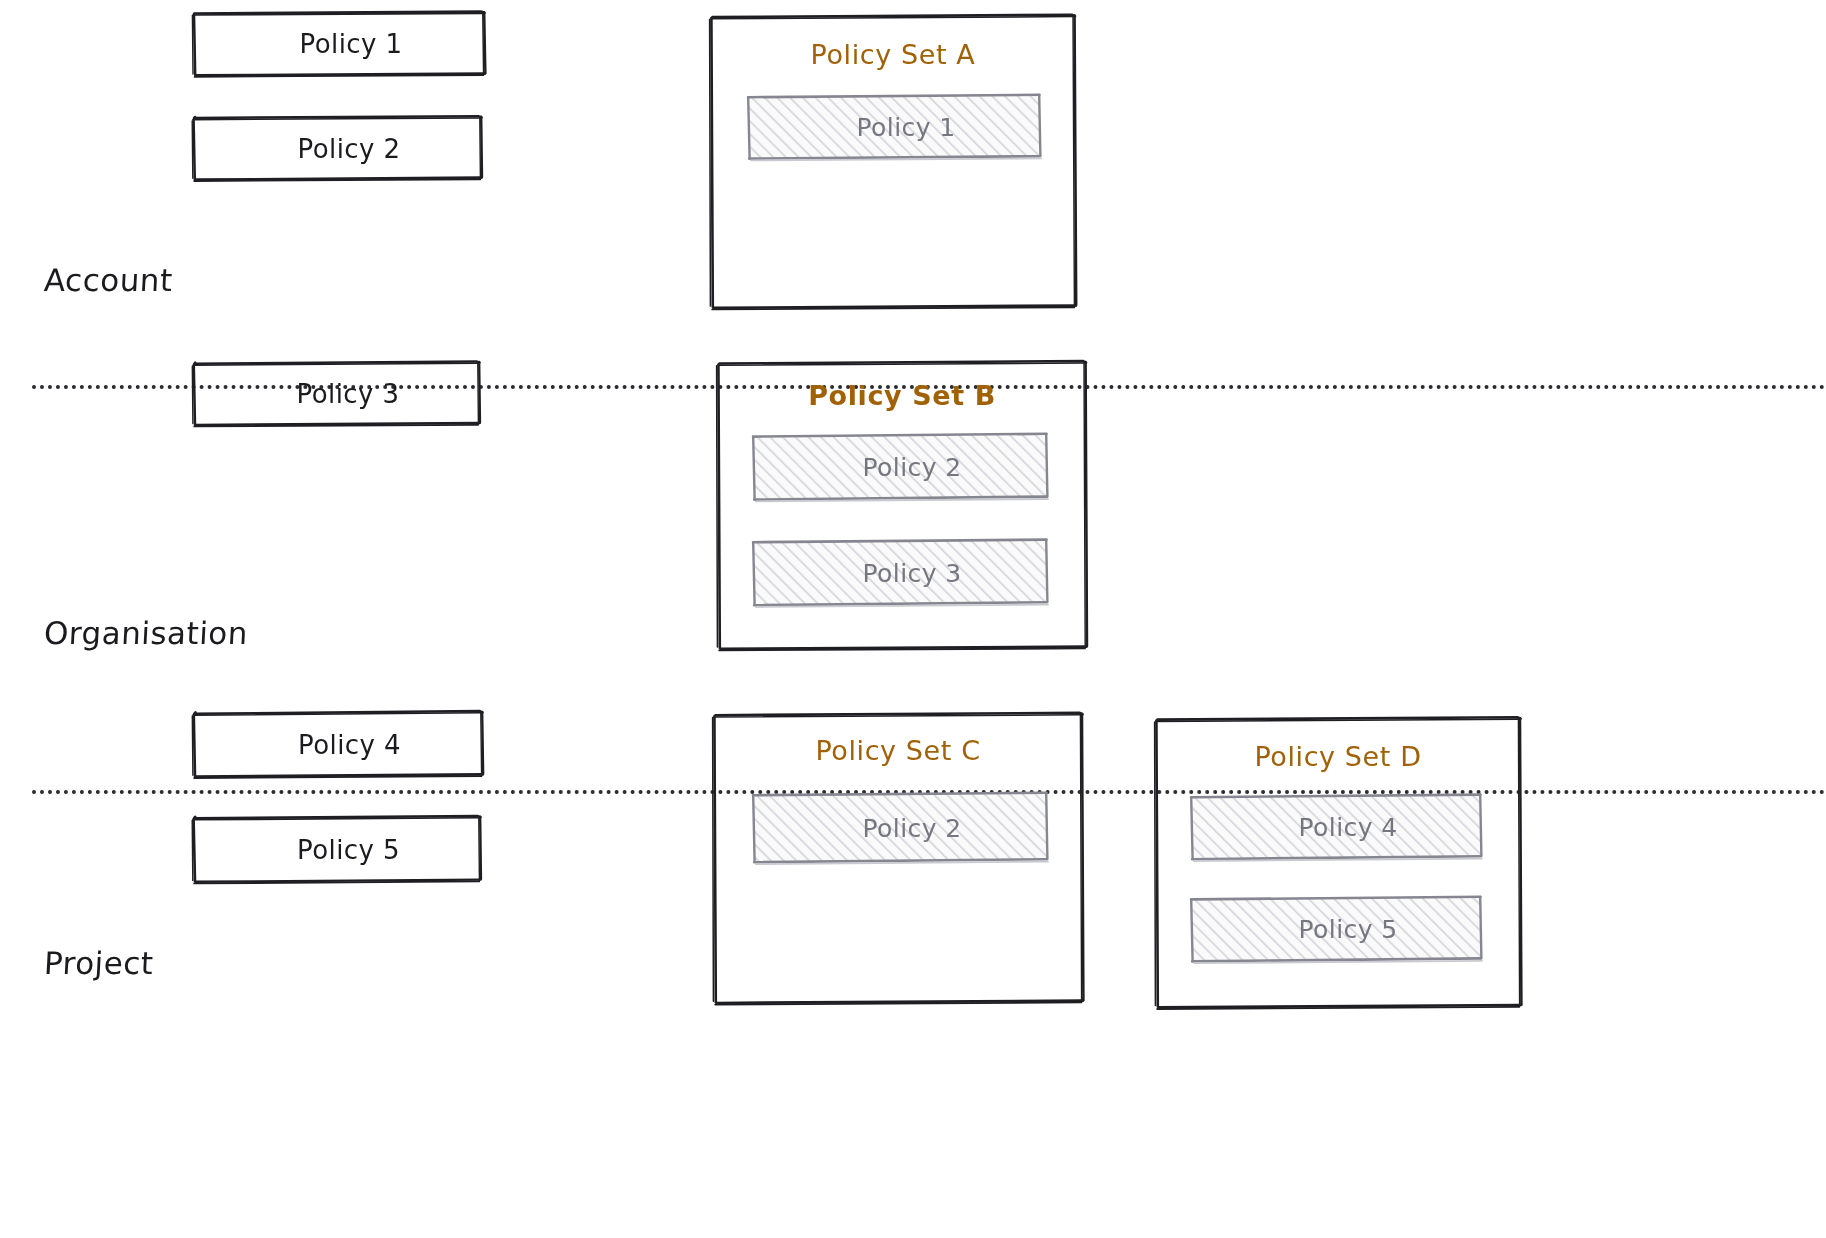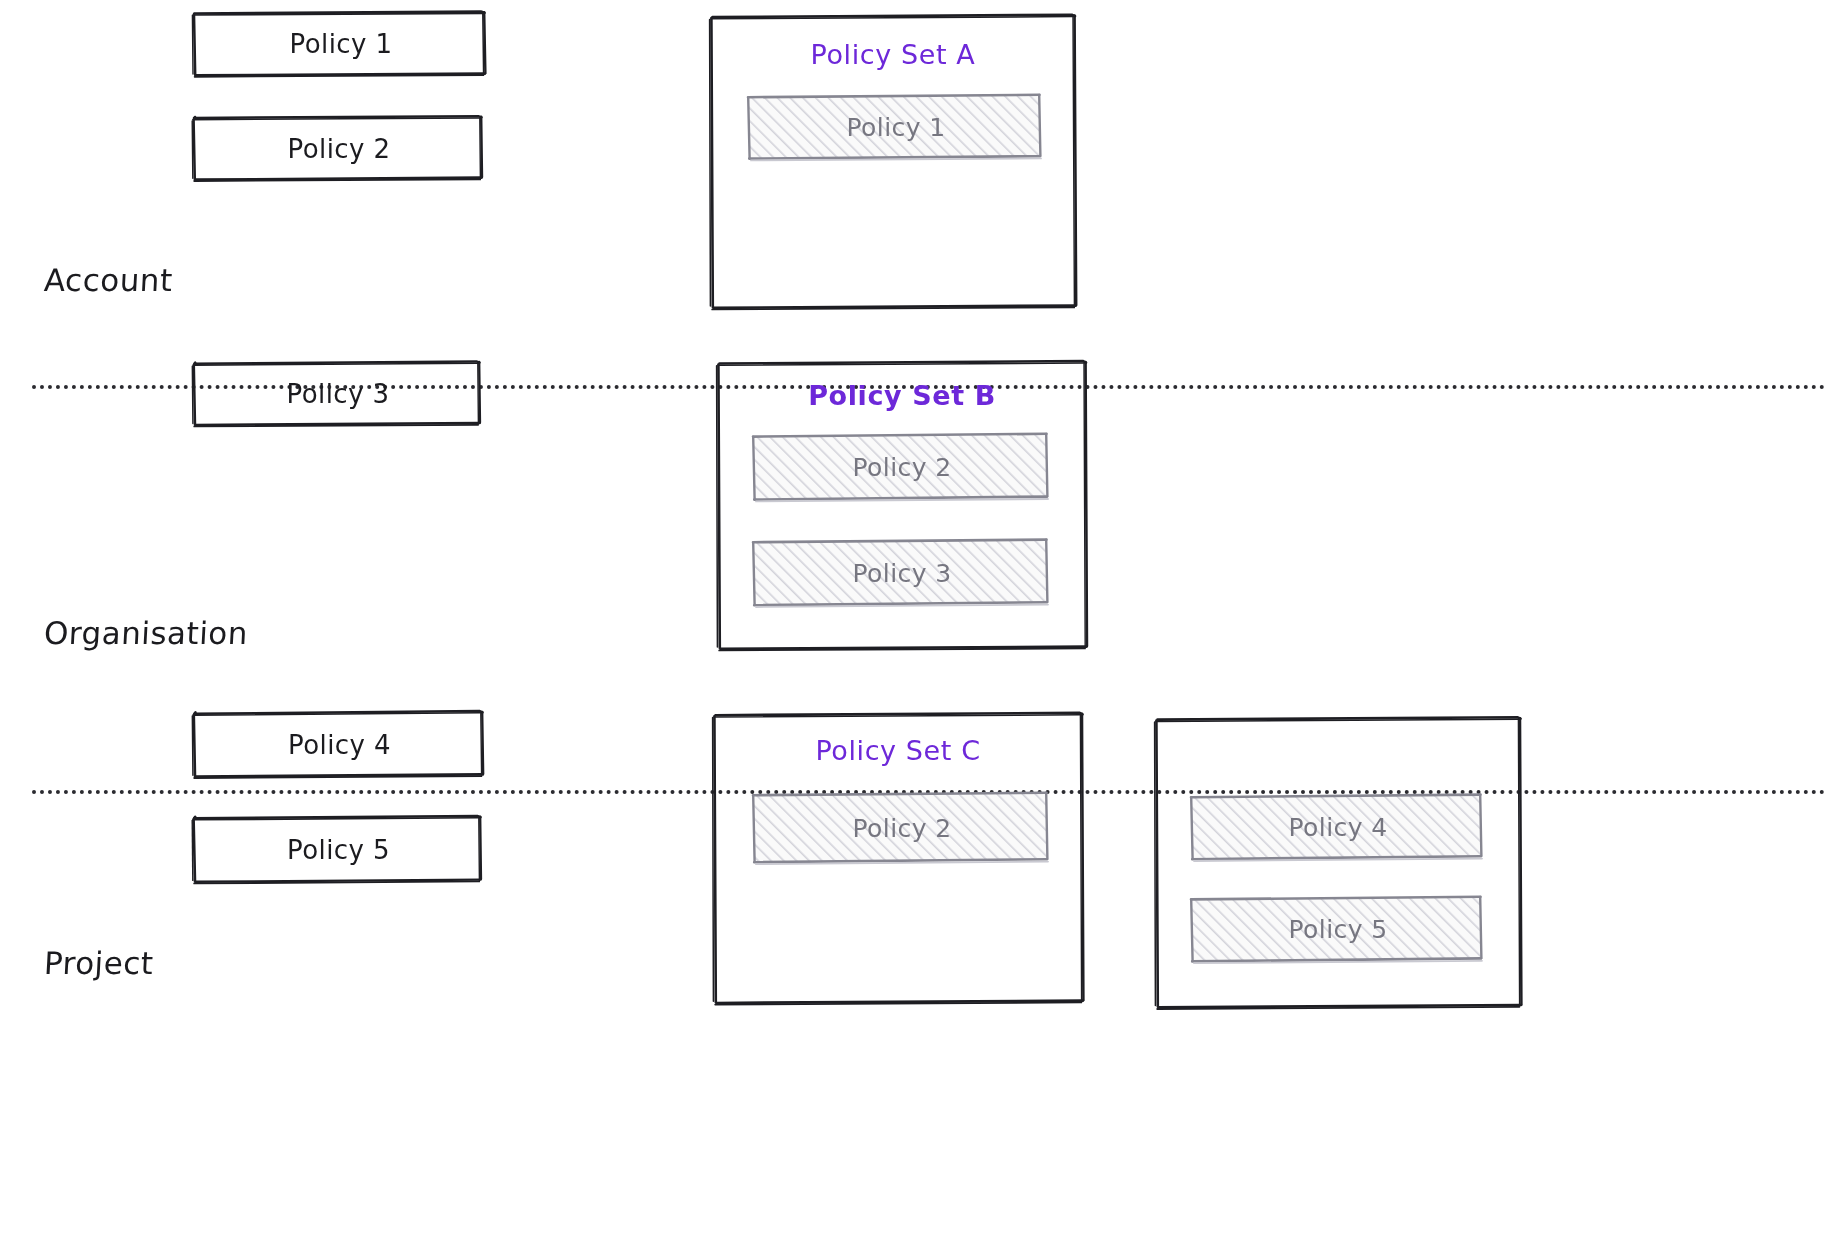--- a/index.html
+++ b/index.html
@@ -26,21 +26,21 @@
   }
   .sketch-rect > svg {
     position: absolute;
     left: 0; top: 0;
     width: 100%;
     height: 100%;
     overflow: visible;
   }
   .sketch-rect > .rect-label {
     position: absolute;
-    left: 2px;
+    left: 12px;
     width: 100%;
     text-align: center;
     pointer-events: none;
   }
 
   
   .band-label {
     position: absolute;
     font-family: "DejaVu Sans", sans-serif;
     font-size: 31px;
@@ -69,21 +69,21 @@
   }
 
   
   .set-box .set-title {
     position: absolute;
     left: 0;
     width: 100%;
     text-align: center;
     font-family: "DejaVu Sans", sans-serif;
     font-size: 27px;
-    color: #6d28d9;
+    color: #a16207;
     letter-spacing: 0.6px;
     pointer-events: none;
   }
 
   
   .chip .rect-label {
     font-family: "DejaVu Sans", sans-serif;
     font-size: 25px;
     color: #767680;
     letter-spacing: 0.4px;
@@ -283,20 +283,21 @@
     <svg viewBox="0 0 372 298" preserveAspectRatio="none">
       <path d="M5.5,5.6 L365.5,3.2 L368.5,4.6" fill="none" stroke="#1e1e23" stroke-width="2.6" stroke-linecap="round"></path>
       <path d="M4.2,7.4 L367.0,5.2" fill="none" stroke="#1e1e23" stroke-width="1.5" stroke-linecap="round"></path>
       <path d="M368.0,4.2 L369.4,290.5" fill="none" stroke="#1e1e23" stroke-width="2.5" stroke-linecap="round"></path>
       <path d="M366.4,5.8 L367.6,292.0" fill="none" stroke="#1e1e23" stroke-width="1.4" stroke-linecap="round"></path>
       <path d="M369.0,291.0 L6.5,293.4" fill="none" stroke="#1e1e23" stroke-width="2.7" stroke-linecap="round"></path>
       <path d="M367.4,292.8 L5.2,295.0" fill="none" stroke="#1e1e23" stroke-width="1.8" stroke-linecap="round"></path>
       <path d="M5.8,292.6 L4.4,6.6" fill="none" stroke="#1e1e23" stroke-width="2.6" stroke-linecap="round"></path>
       <path d="M3.4,291.6 L2.6,8.0" fill="none" stroke="#1e1e23" stroke-width="1.5" stroke-linecap="round"></path>
     </svg>
+    <div class="set-title" style="top:27px;">Policy Set D</div>
 
     <div class="sketch-rect chip" style="left:36px; top:78px; width:296px; height:70px;">
       <svg viewBox="0 0 296 70" preserveAspectRatio="none">
         <path d="M3.5,6.0 L292.0,3.2 L293.0,63.5 L4.5,66.5 Z" fill="url(#hatch)" stroke="none"></path>
         <path d="M3.0,5.2 L292.5,2.6" fill="none" stroke="#868691" stroke-width="2.6" stroke-linecap="round"></path>
         <path d="M292.2,2.8 L293.4,63.8" fill="none" stroke="#868691" stroke-width="2.4" stroke-linecap="round"></path>
         <path d="M293.0,64.2 L4.2,67.2" fill="none" stroke="#868691" stroke-width="2.6" stroke-linecap="round"></path>
         <path d="M4.6,66.4 L3.2,5.6" fill="none" stroke="#868691" stroke-width="2.4" stroke-linecap="round"></path>
         <path d="M294.0,66.6 L6.0,69.0" fill="none" stroke="#c9c9d1" stroke-width="1.8" stroke-linecap="round"></path>
       </svg>

